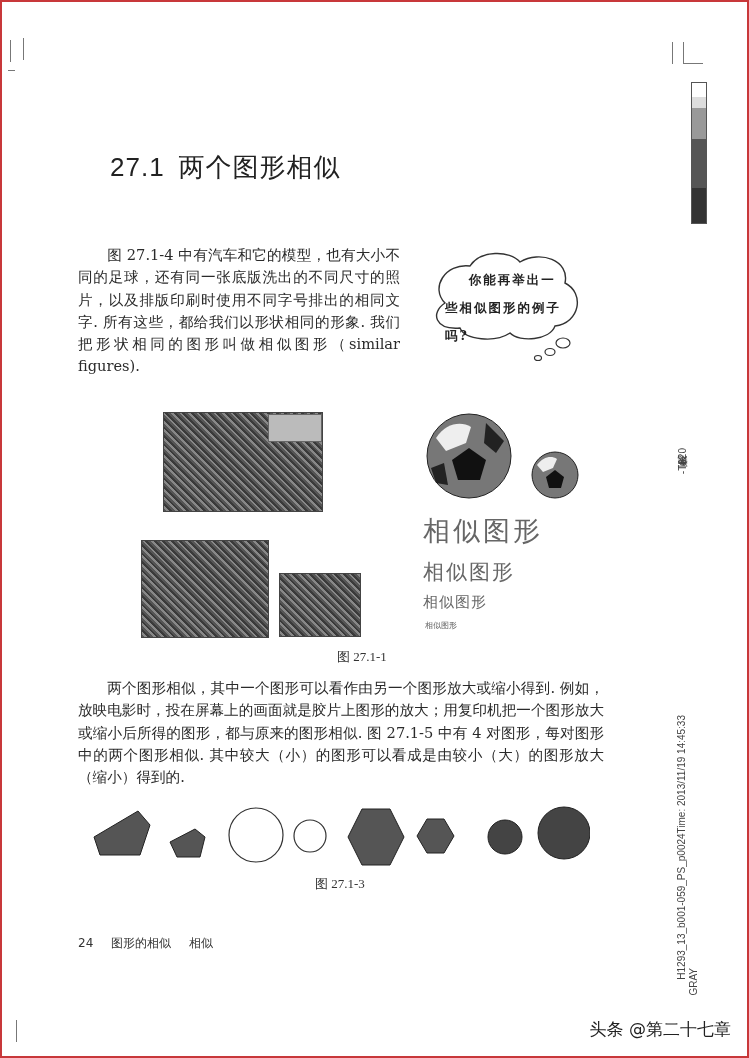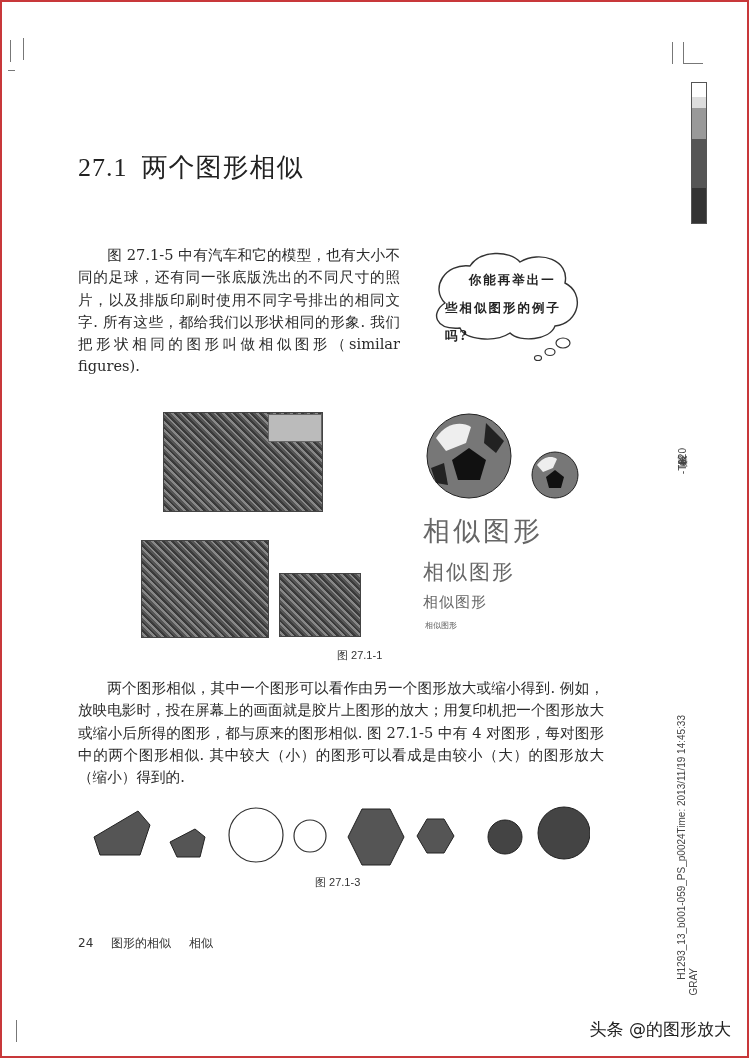--- a/index.html
+++ b/index.html
@@ -2,28 +2,28 @@
 <html><head>
 <meta charset="utf-8">
 <style>
   html, body { margin:0; padding:0; }
   body { width:749px; height:1058px; background:#fff; position:relative; overflow:hidden;
          font-family:"DejaVu Serif", serif; color:#222; }
   .frame { position:absolute; left:0; top:0; width:745px; height:1054px; border:2px solid #c8383a; }
   .abs { position:absolute; }
   .crop { background:#777; }
   .title { left:78px; top:150px; font-size:26px; letter-spacing:1px; color:#222; white-space:nowrap; }
-  .title .num { font-family:Liberation Serif, serif; margin-right:14px; }
+  .title .num { font-family:Liberation Sans, sans-serif; margin-right:14px;margin-left:32px; }
   .para { font-size:14.6px; line-height:22.3px; color:#2a2a2a; text-align:justify; }
   .p1 { left:78px; top:244px; width:322px; text-indent:2em; }
   .p2 { left:78px; top:677px; width:526px; text-indent:2em; }
   .bubble { left:425px; top:248px; width:160px; height:90px; }
   .bubble-text { left:445px; top:266px; width:125px; font-size:12.5px; line-height:28px; letter-spacing:2px; color:#222; font-weight:bold; }
   .photo { background: repeating-linear-gradient(45deg,#555 0 2px,#888 2px 4px,#3a3a3a 4px 6px); border:1px solid #444; }
-  .caption { font-size:11px; color:#333; font-family:Liberation Sans, sans-serif; }
+  .caption { font-size:13px; color:#333; font-family:Liberation Serif, serif; }
   .sim { color:#666; font-family:"DejaVu Sans", sans-serif; white-space:nowrap; }
   .footer { left:78px; top:935px; font-size:12px; color:#333; font-family:"DejaVu Sans", sans-serif; white-space:nowrap; }
   .footer span { margin-right:14px; }
   .vert { writing-mode:vertical-rl; transform:rotate(180deg); font-family:"Liberation Sans", sans-serif; color:#444; white-space:nowrap; }
   .watermark { right:18px; top:1018px; font-size:17px; color:#222; font-family:"DejaVu Sans", sans-serif; white-space:nowrap; }
   .gray-bar { left:691px; top:82px; width:14px; height:140px; border:1px solid #555;
               background:linear-gradient(to bottom,#fff 0 10%,#ddd 10% 18%,#999 18% 40%,#555 40% 75%,#333 75% 100%); }
 </style>
 </head>
 <body>
@@ -36,21 +36,21 @@
 <div class="abs crop" style="left:672px;top:42px;width:1px;height:22px;"></div>
 <div class="abs crop" style="left:683px;top:42px;width:1px;height:22px;"></div>
 <div class="abs crop" style="left:683px;top:63px;width:20px;height:1px;"></div>
 <div class="abs crop" style="left:16px;top:1020px;width:1px;height:22px;"></div>
 <div class="abs gray-bar"></div>
 
 <div class="abs title">
   <span class="num">27.1</span><span>两个图形相似</span>
 </div>
 
-<div class="abs para p1">图 27.1-5 中有汽车和它的模型，也有大小不同的足球，还有同一张底版洗出的不同尺寸的照片，以及排版印刷时使用不同字号排出的相同文字. 所有这些，都给我们以形状相同的形象. 我们把形状相同的图形叫做相似图形（similar figures).</div>
+<div class="abs para p1">图 27.1-4 中有汽车和它的模型，也有大小不同的足球，还有同一张底版洗出的不同尺寸的照片，以及排版印刷时使用不同字号排出的相同文字. 所有这些，都给我们以形状相同的形象. 我们把形状相同的图形叫做相似图形（similar figures).</div>
 
 <svg class="abs bubble" viewBox="0 0 160 115" style="height:115px;">
   <path d="M20,55 C5,40 20,15 45,18 C55,2 85,2 95,14 C115,2 145,12 140,35 C160,45 155,75 130,78 C125,92 95,95 85,85 C70,95 40,92 35,80 C10,82 5,65 20,55 Z" fill="#fff" stroke="#333" stroke-width="1.4"></path>
   <ellipse cx="138" cy="95" rx="7" ry="5" fill="#fff" stroke="#333" stroke-width="1.2"></ellipse>
   <ellipse cx="125" cy="104" rx="5" ry="3.5" fill="#fff" stroke="#333" stroke-width="1.2"></ellipse>
   <ellipse cx="113" cy="110" rx="3.5" ry="2.5" fill="#fff" stroke="#333" stroke-width="1.2"></ellipse>
 </svg>
 <div class="abs bubble-text" style="text-indent:1.9em;">你能再举出一些相似图形的例子吗?</div>
 
 <div class="abs photo" style="left:163px;top:412px;width:158px;height:98px;"></div>
@@ -95,13 +95,13 @@
 <div class="abs footer">
   <span>24</span>
   <span>图形的相似</span>
   <span>相似</span>
 </div>
 
 <div class="abs vert" style="left:676px;top:448px;font-size:10px;">数学九下-T620</div>
 <div class="abs vert" style="left:676px;top:715px;font-size:10px;">H1293_13_b001-059_PS_p0024Time: 2013/11/19 14:45:33</div>
 <div class="abs vert" style="left:688px;top:968px;font-size:10px;">GRAY</div>
 
-<div class="abs watermark">头条 @的图形放大</div>
+<div class="abs watermark">头条 @第二十七章</div>
 
 </body></html>

